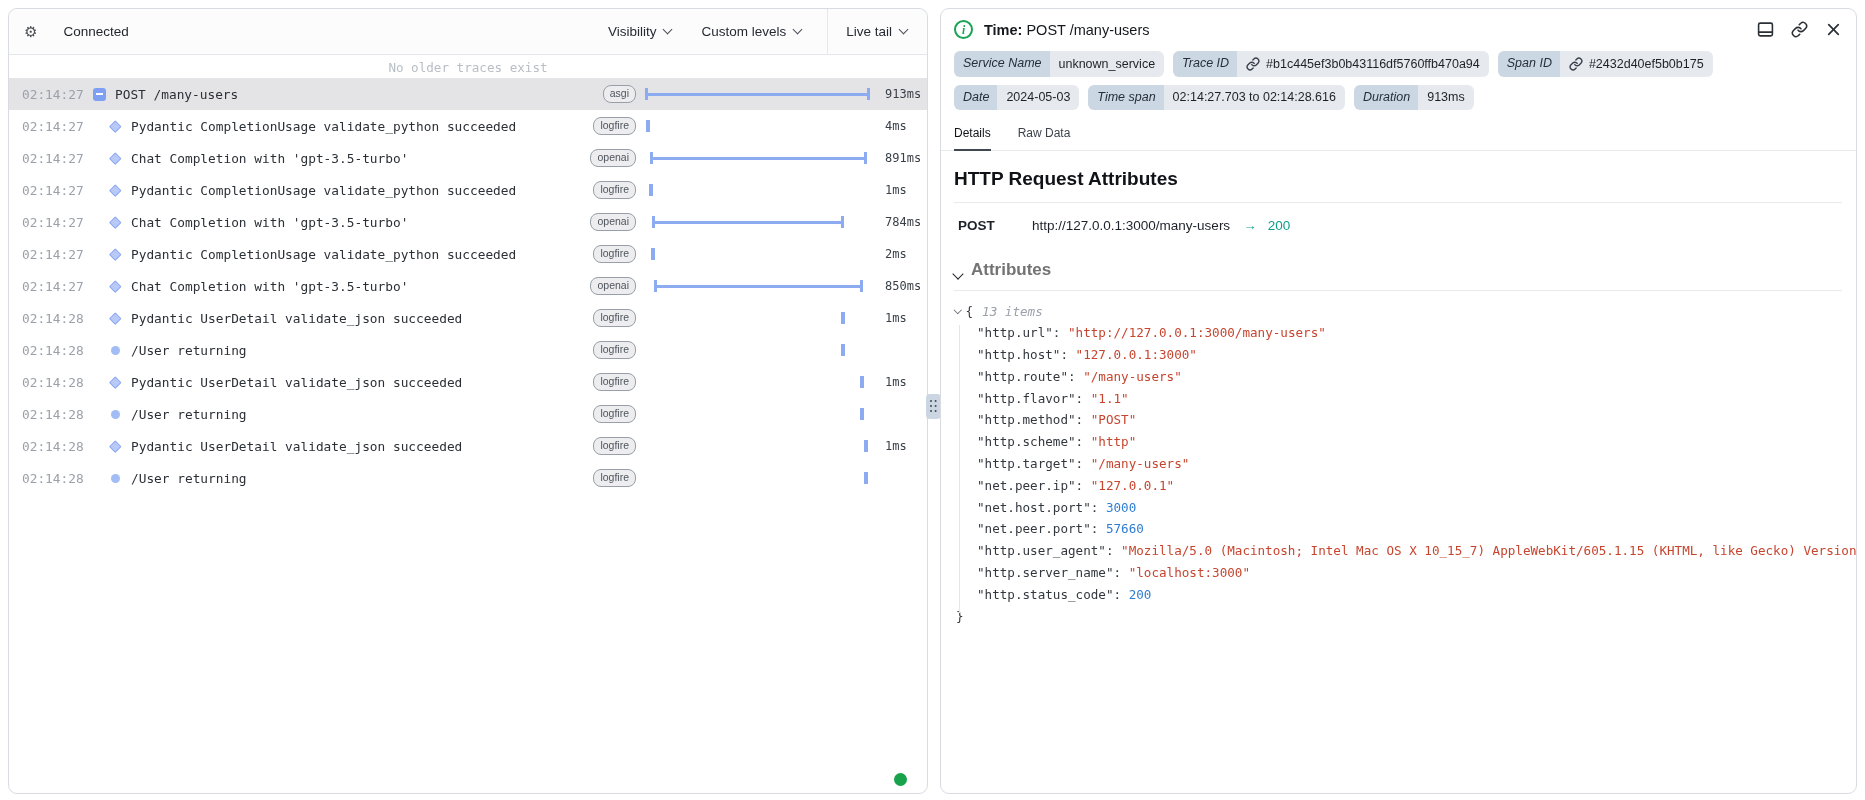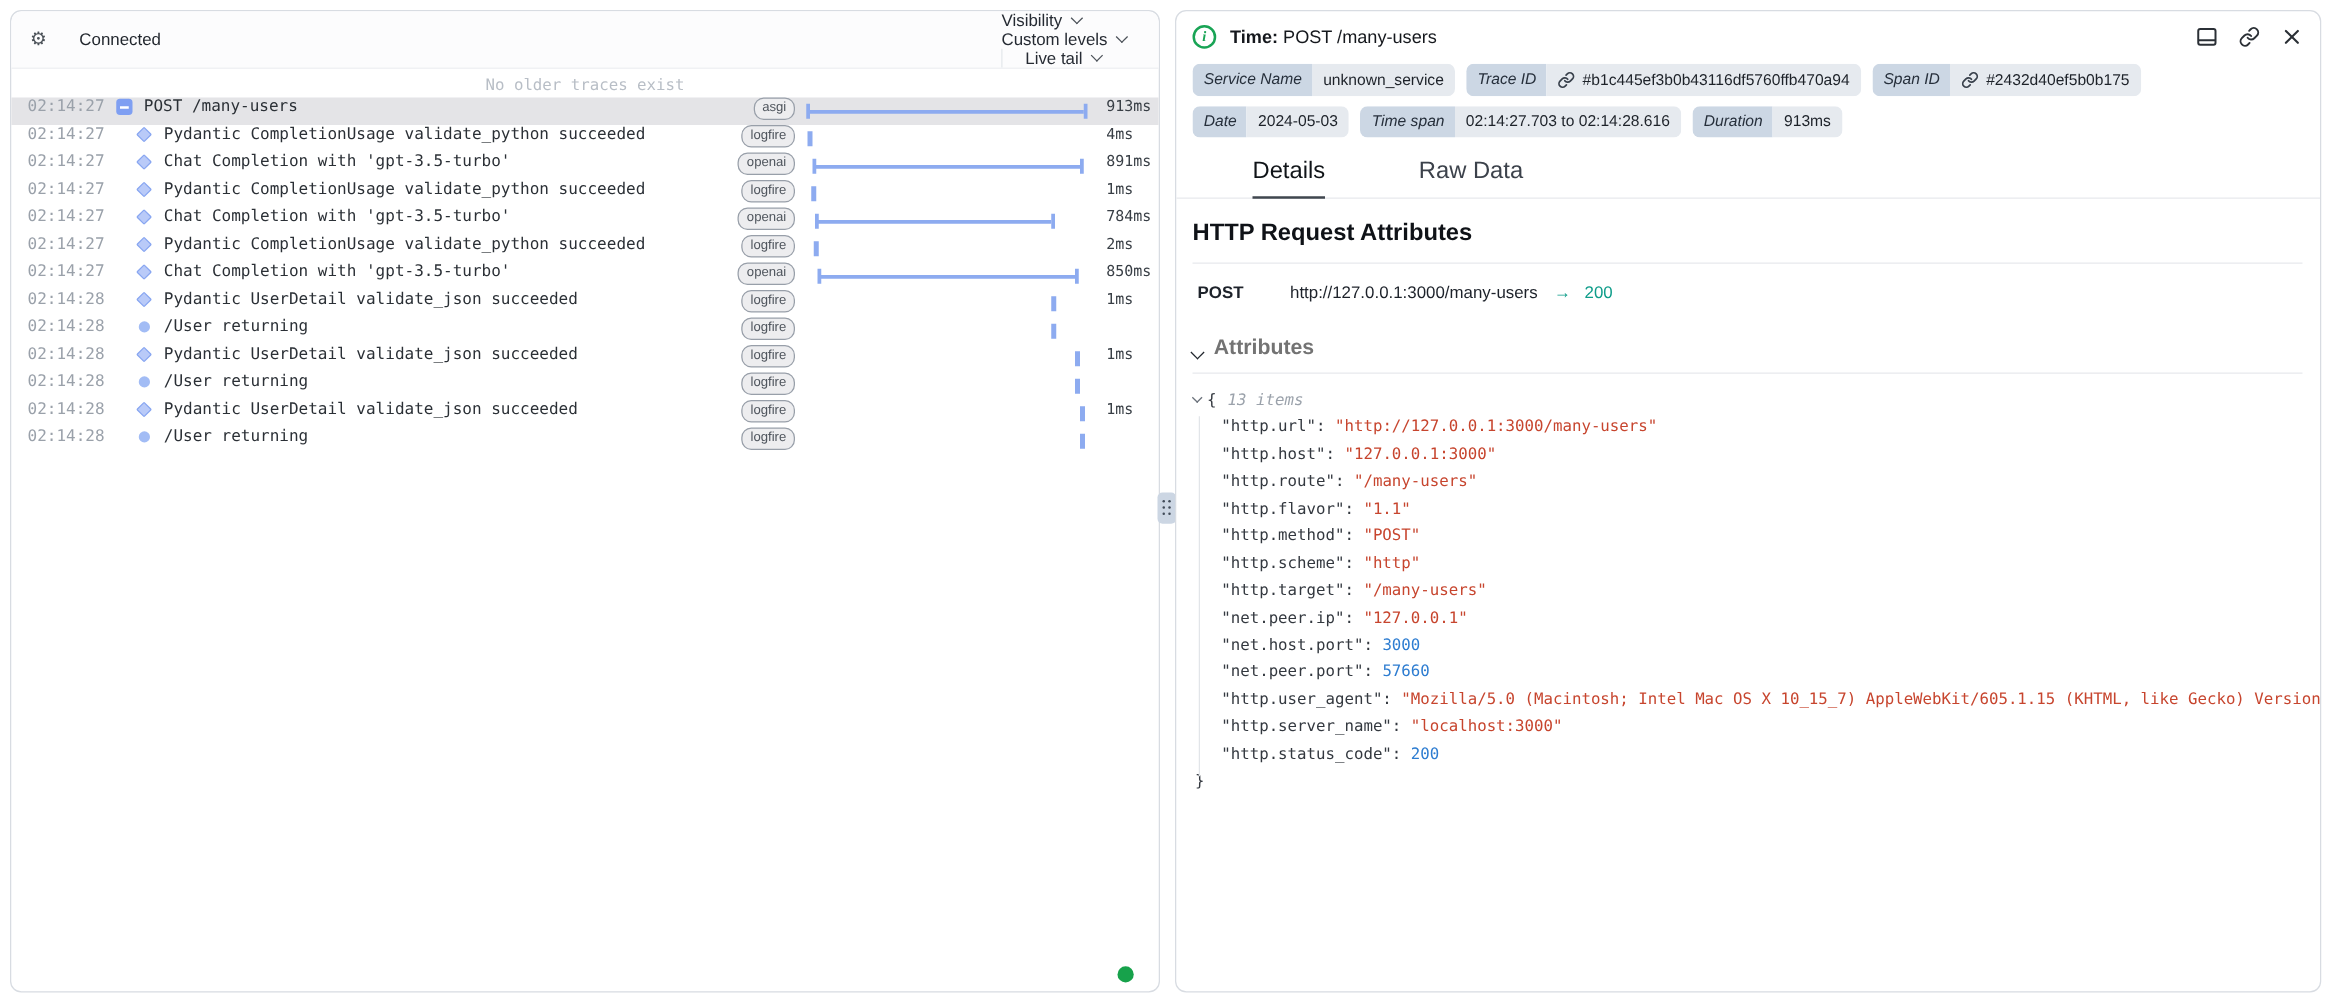--- a/index.html
+++ b/index.html
@@ -12,33 +12,33 @@
   .panel { position:absolute; top:8px; height:786px; background:#fff;
     border:1px solid #d8dce2; border-radius:9px; }
   .panel-left { left:8px; width:920px; overflow:hidden; }
   .panel-right { left:940px; width:917px; overflow:hidden; }
 
   
   .toolbar { height:46px; display:flex; align-items:center; background:#fcfcfd;
     border-bottom:1px solid #e4e7eb; border-radius:9px 9px 0 0; padding-left:15px; }
   .gear { font-size:15px; color:#4b5158; line-height:1; }
   .connected { margin-left:26px; font-size:13.5px; color:#1f242b; }
-  .tb-right { margin-left:auto; display:flex; align-items:stretch; height:100%;flex-direction:column; }
+  .tb-right { margin-left:auto; display:flex; align-items:stretch; height:100%; }
   .dd { display:flex; align-items:center; font-size:13.5px; color:#262b33; cursor:pointer; }
   .dd-vis { margin-right:30px; }
   .dd-custom { margin-right:26px; }
   .livetail-wrap { border-left:1px solid #e4e7eb; display:flex; align-items:center; padding:0 20px 0 18px; }
   .chev { width:7px; height:7px; border-right:1.6px solid #4b5158; border-bottom:1.6px solid #4b5158;
     transform:rotate(45deg); display:inline-block; margin-left:8px; position:relative; top:-2px; }
 
   
   .empty-note { height:21px; line-height:21px; text-align:center; margin-top:2px;
     font-family:"DejaVu Sans Mono", monospace; font-size:12.6px; color:#b8bec6; }
   .rows {}
-  .trow { display:flex; align-items:flex-start; height:22px;
+  .trow { display:flex; align-items:center; height:32px;
     font-family:"DejaVu Sans Mono", monospace; font-size:12.8px; color:#2b3036; cursor:pointer; }
   .trow.selected { background:#e4e4e7; }
   .trow .t { flex:none; width:75px; padding-left:13px; color:#9aa1aa; }
   .trow .indent { flex:none; }
   .iconwrap { flex:none; width:15px; height:15px; display:flex; align-items:center; justify-content:center; margin-right:8px; }
   .ic-minus { width:13px; height:13px; border-radius:3px; background:#7f9ff2; position:relative; }
   .ic-minus::after { content:""; position:absolute; left:3px; right:3px; top:5.5px; height:2px; background:#fff; }
   .ic-diamond { width:8.5px; height:8.5px; background:#b9caf8; border:1.5px solid #88a6f1; transform:rotate(45deg); border-radius:1px; }
   .ic-dot { width:9px; height:9px; border-radius:50%; background:#a2bcf5; }
   .trow .label { white-space:nowrap; overflow:hidden; }
@@ -71,21 +71,21 @@
   .hicon svg { width:100%; height:100%; }
 
   .mbadges { display:flex; flex-wrap:wrap; gap:8px 9px; padding:8px 13px 0; max-width:940px; }
   .mbadge { display:flex; border-radius:6px; overflow:hidden; font-size:12.5px; line-height:1; flex:none; }
   .mbadge .lbl { background:#ccd7e4; color:#262f3b; font-style:italic; padding:6px 8px 6px 9px; }
   .mbadge .val { background:#e6eaef; color:#1d2229; padding:6px 9px; display:flex; align-items:center; gap:6px; }
   .linkicon { width:14px; height:14px; color:#39414c; display:none; }
   .mbadge.haslink .linkicon { display:block; }
 
   .tabs { display:flex; gap:27px; padding:13px 13px 0; border-bottom:1px solid #e7e9ed; margin-top:3px; }
-  .tab { font-size:19px; color:#3c424b; padding-bottom:9px; cursor:pointer;margin-left:48px; }
+  .tab { font-size:12px; color:#3c424b; padding-bottom:9px; cursor:pointer; }
   .tab.active { color:#101418; border-bottom:2px solid #40474f; margin-bottom:-1px; }
 
   .rp-content { padding:0 14px 0 13px; }
   .sec-title { font-size:19px; font-weight:700; color:#0f1217; margin:17px 0 12px; }
   .divider { height:1px; background:#e7e9ed; }
   .request { display:flex; align-items:flex-start; margin:15px 0 0 4px; font-size:13.5px; color:#1d222a; }
   .method { font-weight:700; width:60px; flex:none; }
   .requrl { margin-left:14px; }
   .arrow { color:#0f9d8a; margin:0 11px 0 13px; }
   .status { color:#0f9d8a; }

